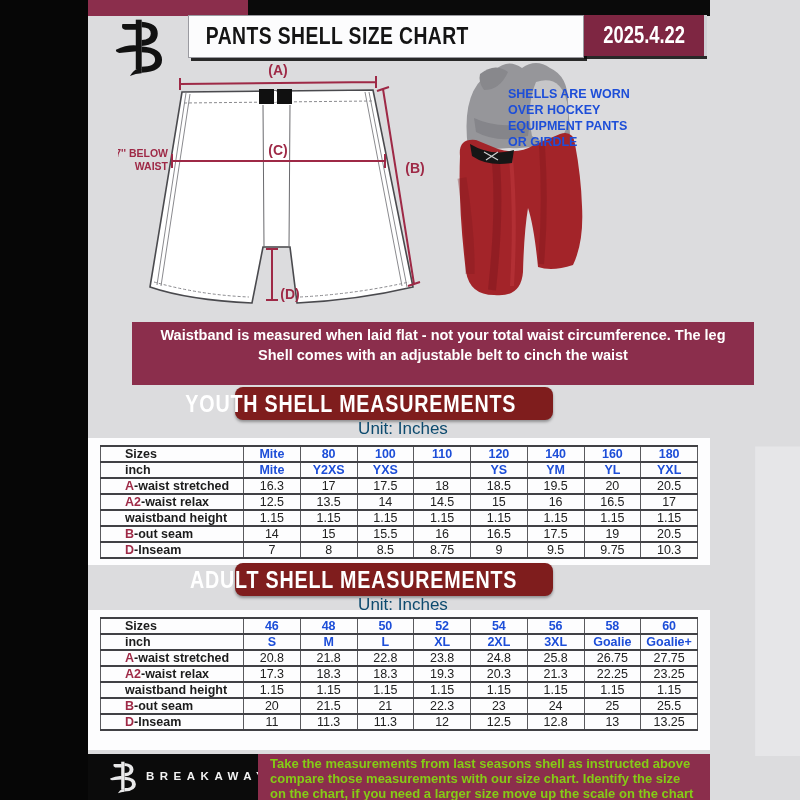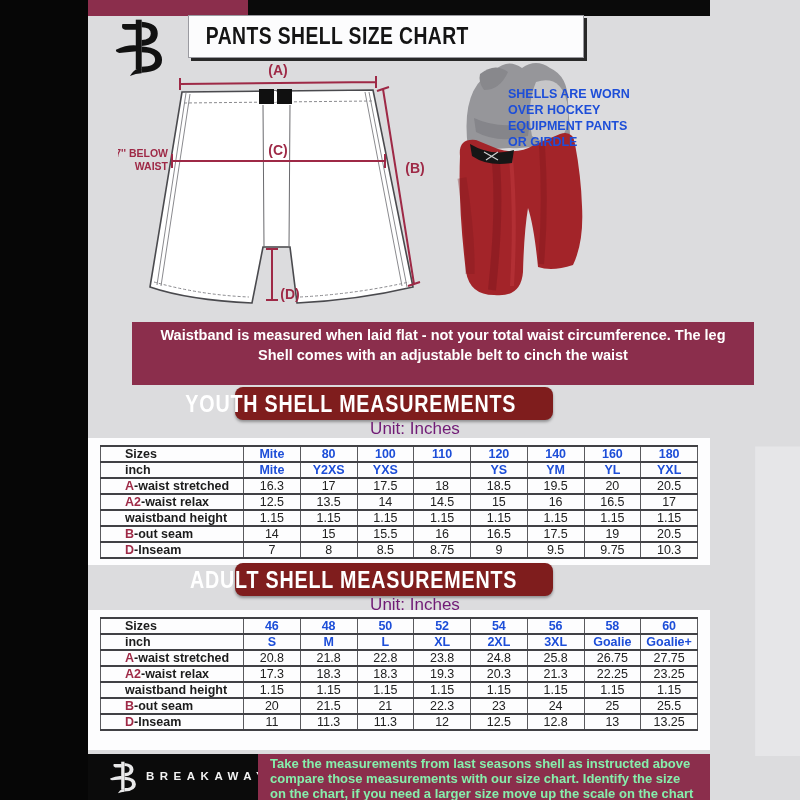--- a/index.html
+++ b/index.html
@@ -35,39 +35,39 @@
   .panel{position:absolute;left:0;width:622px;background:#fdfdfe;z-index:0;}
   .panel.p1{top:438px;height:127px;}
   .panel.p2{top:610px;height:140px;}
   .watermark{position:absolute;top:420px;right:-215px;z-index:1;font-weight:700;font-size:450px;
              line-height:.8;color:#e6e6e8;}
 
   
   .sec-banner{position:absolute;left:147px;width:318px;height:33px;background:#7f1d1d;border-radius:8px;
               z-index:2;display:flex;align-items:center;justify-content:flex-end;box-shadow:0 2px 3px rgba(0,0,0,.35);}
   .sec-banner .t{color:#fff;font-weight:700;font-size:24px;letter-spacing:1px;transform:scaleX(.82);white-space:nowrap;}
-  .unit{position:absolute;left:16px;width:622px;text-align:center;z-index:2;color:#701a75;font-size:17px;}
+  .unit{position:absolute;left:4px;width:622px;text-align:center;z-index:2;color:#0c4a6e;font-size:17px;}
   .tbl{position:absolute;left:12px;width:598px;z-index:2;border-collapse:collapse;table-layout:fixed;}
   .tbl td{border-left:1px solid #5a5a5e;border-right:1px solid #5a5a5e;
           border-top:2px solid #414145;border-bottom:2px solid #414145;
           height:14px;font-size:12.5px;line-height:13px;text-align:center;padding:0;color:#222;}
   .tbl td.lbl{text-align:left;padding-left:24px;font-weight:700;color:#1c1c1c;}
   .tbl td.hdr{font-weight:700;color:#1d4ed8;}
   .tbl .pfx{color:#9e2946;font-weight:700;}
   .y-banner{top:387px;} .y-unit{top:419px;} 
   .a-banner{top:563px;} .a-unit{top:595px;}
   #youth-table{top:445px;} #adult-table{top:617px;}
 
   
   .footer-black{position:absolute;left:0;top:754px;width:170px;height:46px;background:#0b0b0b;z-index:3;}
   .footer-logo{position:absolute;left:20px;top:6px;width:30px;height:34px;}
   .footer-brand{position:absolute;left:58px;top:16px;color:#f2f2f2;font-weight:700;font-size:11.5px;
                 letter-spacing:5.5px;white-space:nowrap;}
   .footer-maroon{position:absolute;left:170px;top:754px;width:452px;height:46px;background:#8b2e4c;z-index:3;
-                 color:#86efac;font-weight:600;font-size:13px;line-height:15px;box-sizing:border-box;padding:2px 0 0 12px;}
+                 color:#84cc16;font-weight:600;font-size:13px;line-height:15px;box-sizing:border-box;padding:2px 0 0 12px;}
   svg text{font-family:"Liberation Sans",sans-serif;}
 </style>
 </head>
 <body>
 
 <div class="page">
 
   <div class="top-black"></div>
   <div class="top-maroon"></div>
 
@@ -77,20 +77,23 @@
       <path d="M55 9 Q85 11 85 31 Q85 52 55 54 L55 43 Q72 43 72 31 Q72 19 55 19 Z"></path>
       <path d="M55 55 Q93 57 93 80 Q93 103 55 104 L55 93 Q80 93 80 80 Q80 66 55 66 Z"></path>
       <path d="M19 13 L46 13 L46 24 L24 24 Q16 22 19 13 Z"></path>
       <path d="M7 61 Q28 51 46 53 L46 64 L13 67 Q6 65 7 61 Z"></path>
       <path d="M55 97 L55 105 Q44 105 33 110 Q40 99 47 97 Z"></path>
     </g>
   </svg>
 
   <div class="title-bar">
     <span class="t">PANTS SHELL SIZE CHART</span>
+  </div>
+  <div class="date-box">
+    <span class="t">2025.4.22</span>
   </div>
 
   <svg class="diagram" viewBox="0 0 350 260">
 
     <path d="M64 34 L255 32 L295 229 Q240 242 179 245 L172 189 L145 189 L134 245 Q70 242 32 229 Z" fill="#ffffff" stroke="#4a4a4e" stroke-width="1.6"></path>
 
     <path d="M72 36 L43 228 M68 35 L39 227" stroke="#8a8a8e" stroke-width="1" fill="none"></path>
     <path d="M247 34 L284 228 M251 34 L289 229" stroke="#8a8a8e" stroke-width="1" fill="none"></path>
 
     <path d="M145 47 L146 189 M172 47 L171 189 M146 189 L171 189" stroke="#6a6a6e" stroke-width="1" fill="none"></path>

